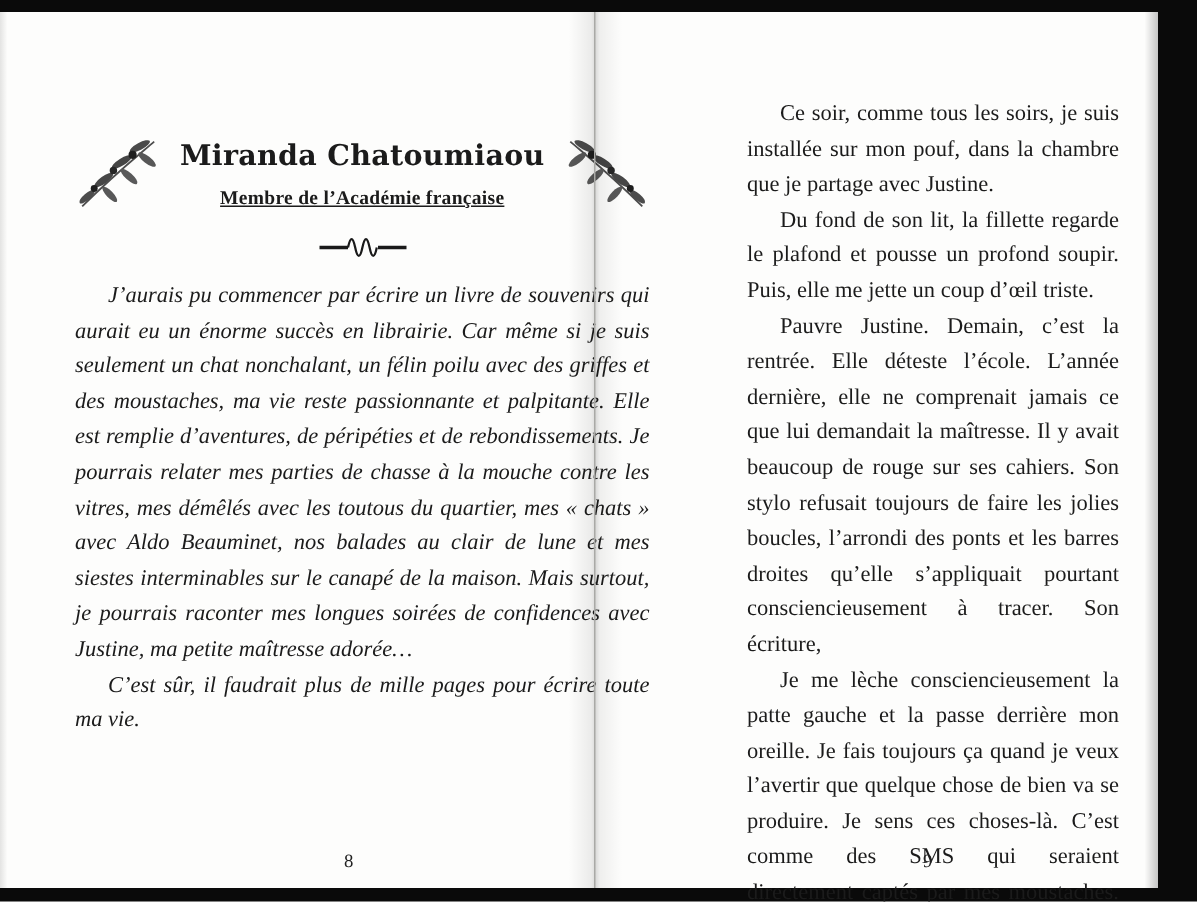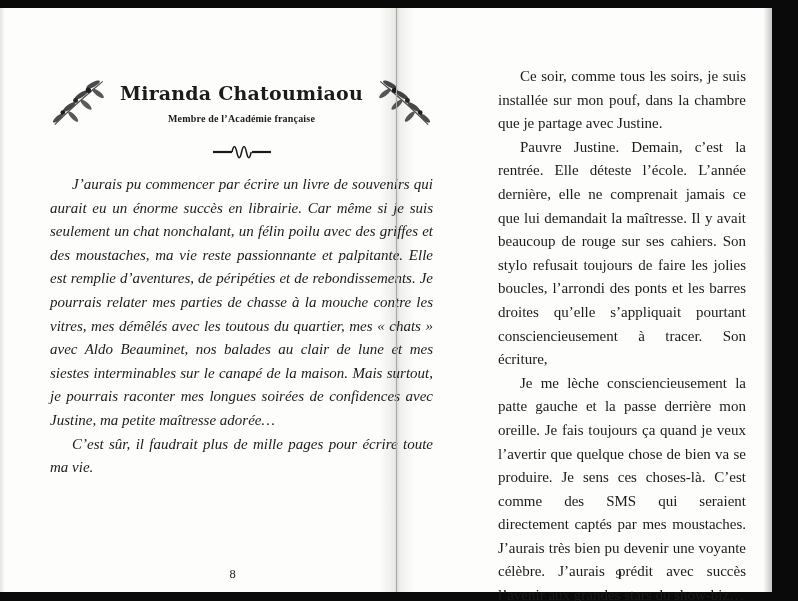--- a/index.html
+++ b/index.html
@@ -11,21 +11,21 @@
     overflow: hidden;
   }
   
   .spread {
     position: absolute;
     top: 8px; left: 0; right: 26px; bottom: 9px;
     background: #fdfdfc;
     display: flex;
   }
   .page { position: relative; box-sizing: border-box; color: #1b1b1b; }
-  .page-left  { width: 465px; padding: 3px 32px 0 50px; }
+  .page-left  { width: 465px; padding: 16px 32px 0 50px; }
   .page-right { flex: 1; padding: 57px 26px 4px 33px; }
 
   
   .gutter-shadow {
     position: absolute; top: 0; bottom: 0; left: 379px; width: 36px;
     background: linear-gradient(to right,
       rgba(0,0,0,0) 0%, rgba(0,0,0,0.07) 42%, rgba(0,0,0,0.14) 50%,
       rgba(0,0,0,0.06) 58%, rgba(0,0,0,0) 100%);
     pointer-events: none;
   }
@@ -54,21 +54,21 @@
   .header-text { flex: 1; text-align: center; }
   .chapter-title {
     font-family: "DejaVu Serif", serif;
     font-size: 19px; font-weight: bold;
     margin: 0 0 9px 0; letter-spacing: 0.2px;
   }
   .chapter-subtitle {
     font-style: italic; font-size: 15px; margin: 0 0 13px 0;
   }
   .chapter-affiliation {
-    font-weight: bold; font-size: 10px; letter-spacing: 0.2px;
+    font-weight: bold; font-size: 13px; letter-spacing: 0.2px; text-decoration: underline;
   }
   .divider { text-align: center; margin: 15px 0 13px 0; line-height: 0; }
 
   
   .page-text {
     font-size: 15px; line-height: 23.6px;
     text-align: justify;
     hyphens: auto; -webkit-hyphens: auto;
   }
   .page-left .page-text { margin-top: 3px; font-style: italic; }
@@ -135,20 +135,21 @@
       <p>J’aurais pu commencer par écrire un livre de souvenirs qui aurait eu un énorme succès en librairie. Car même si je suis seulement un chat nonchalant, un félin poilu avec des griffes et des moustaches, ma vie reste passionnante et palpitante. Elle est remplie d’aventures, de péripéties et de rebondissements. Je pourrais relater mes parties de chasse à la mouche contre les vitres, mes démêlés avec les toutous du quartier, mes «&nbsp;chats&nbsp;» avec Aldo Beauminet, nos balades au clair de lune et mes siestes interminables sur le canapé de la maison. Mais surtout, je pourrais raconter mes longues soirées de confidences avec Justine, ma petite maîtresse adorée…</p>
       <p>C’est sûr, il faudrait plus de mille pages pour écrire toute ma vie.</p>
     </div>
 
     <div class="folio">8</div>
   </div>
 
   <div class="page page-right">
     <div class="page-text">
       <p>Ce soir, comme tous les soirs, je suis installée sur mon pouf, dans la chambre que je partage avec Justine.</p>
+      <p>Du fond de son lit, la fillette regarde le plafond et pousse un profond soupir. Puis, elle me jette un coup d’œil triste.</p>
       <p>Pauvre Justine. Demain, c’est la rentrée. Elle déteste l’école. L’année dernière, elle ne comprenait jamais ce que lui demandait la maîtresse. Il y avait beaucoup de rouge sur ses cahiers. Son stylo refusait toujours de faire les jolies boucles, l’arrondi des ponts et les barres droites qu’elle s’appliquait pourtant consciencieusement à tracer. Son écriture,</p>
       <p>Je me lèche consciencieusement la patte gauche et la passe derrière mon oreille. Je fais toujours ça quand je veux l’avertir que quelque chose de bien va se produire. Je sens ces choses-là. C’est comme des SMS qui seraient directement captés par mes moustaches. J’aurais très bien pu devenir une voyante célèbre. J’aurais prédit avec succès l’avenir aux grandes stars du show-biz…</p>
     </div>
 
     <div class="folio">9</div>
   </div>
 
   <div class="gutter-shadow"></div>
   <div class="gutter-line"></div>
   <div class="left-edge-shadow"></div>

